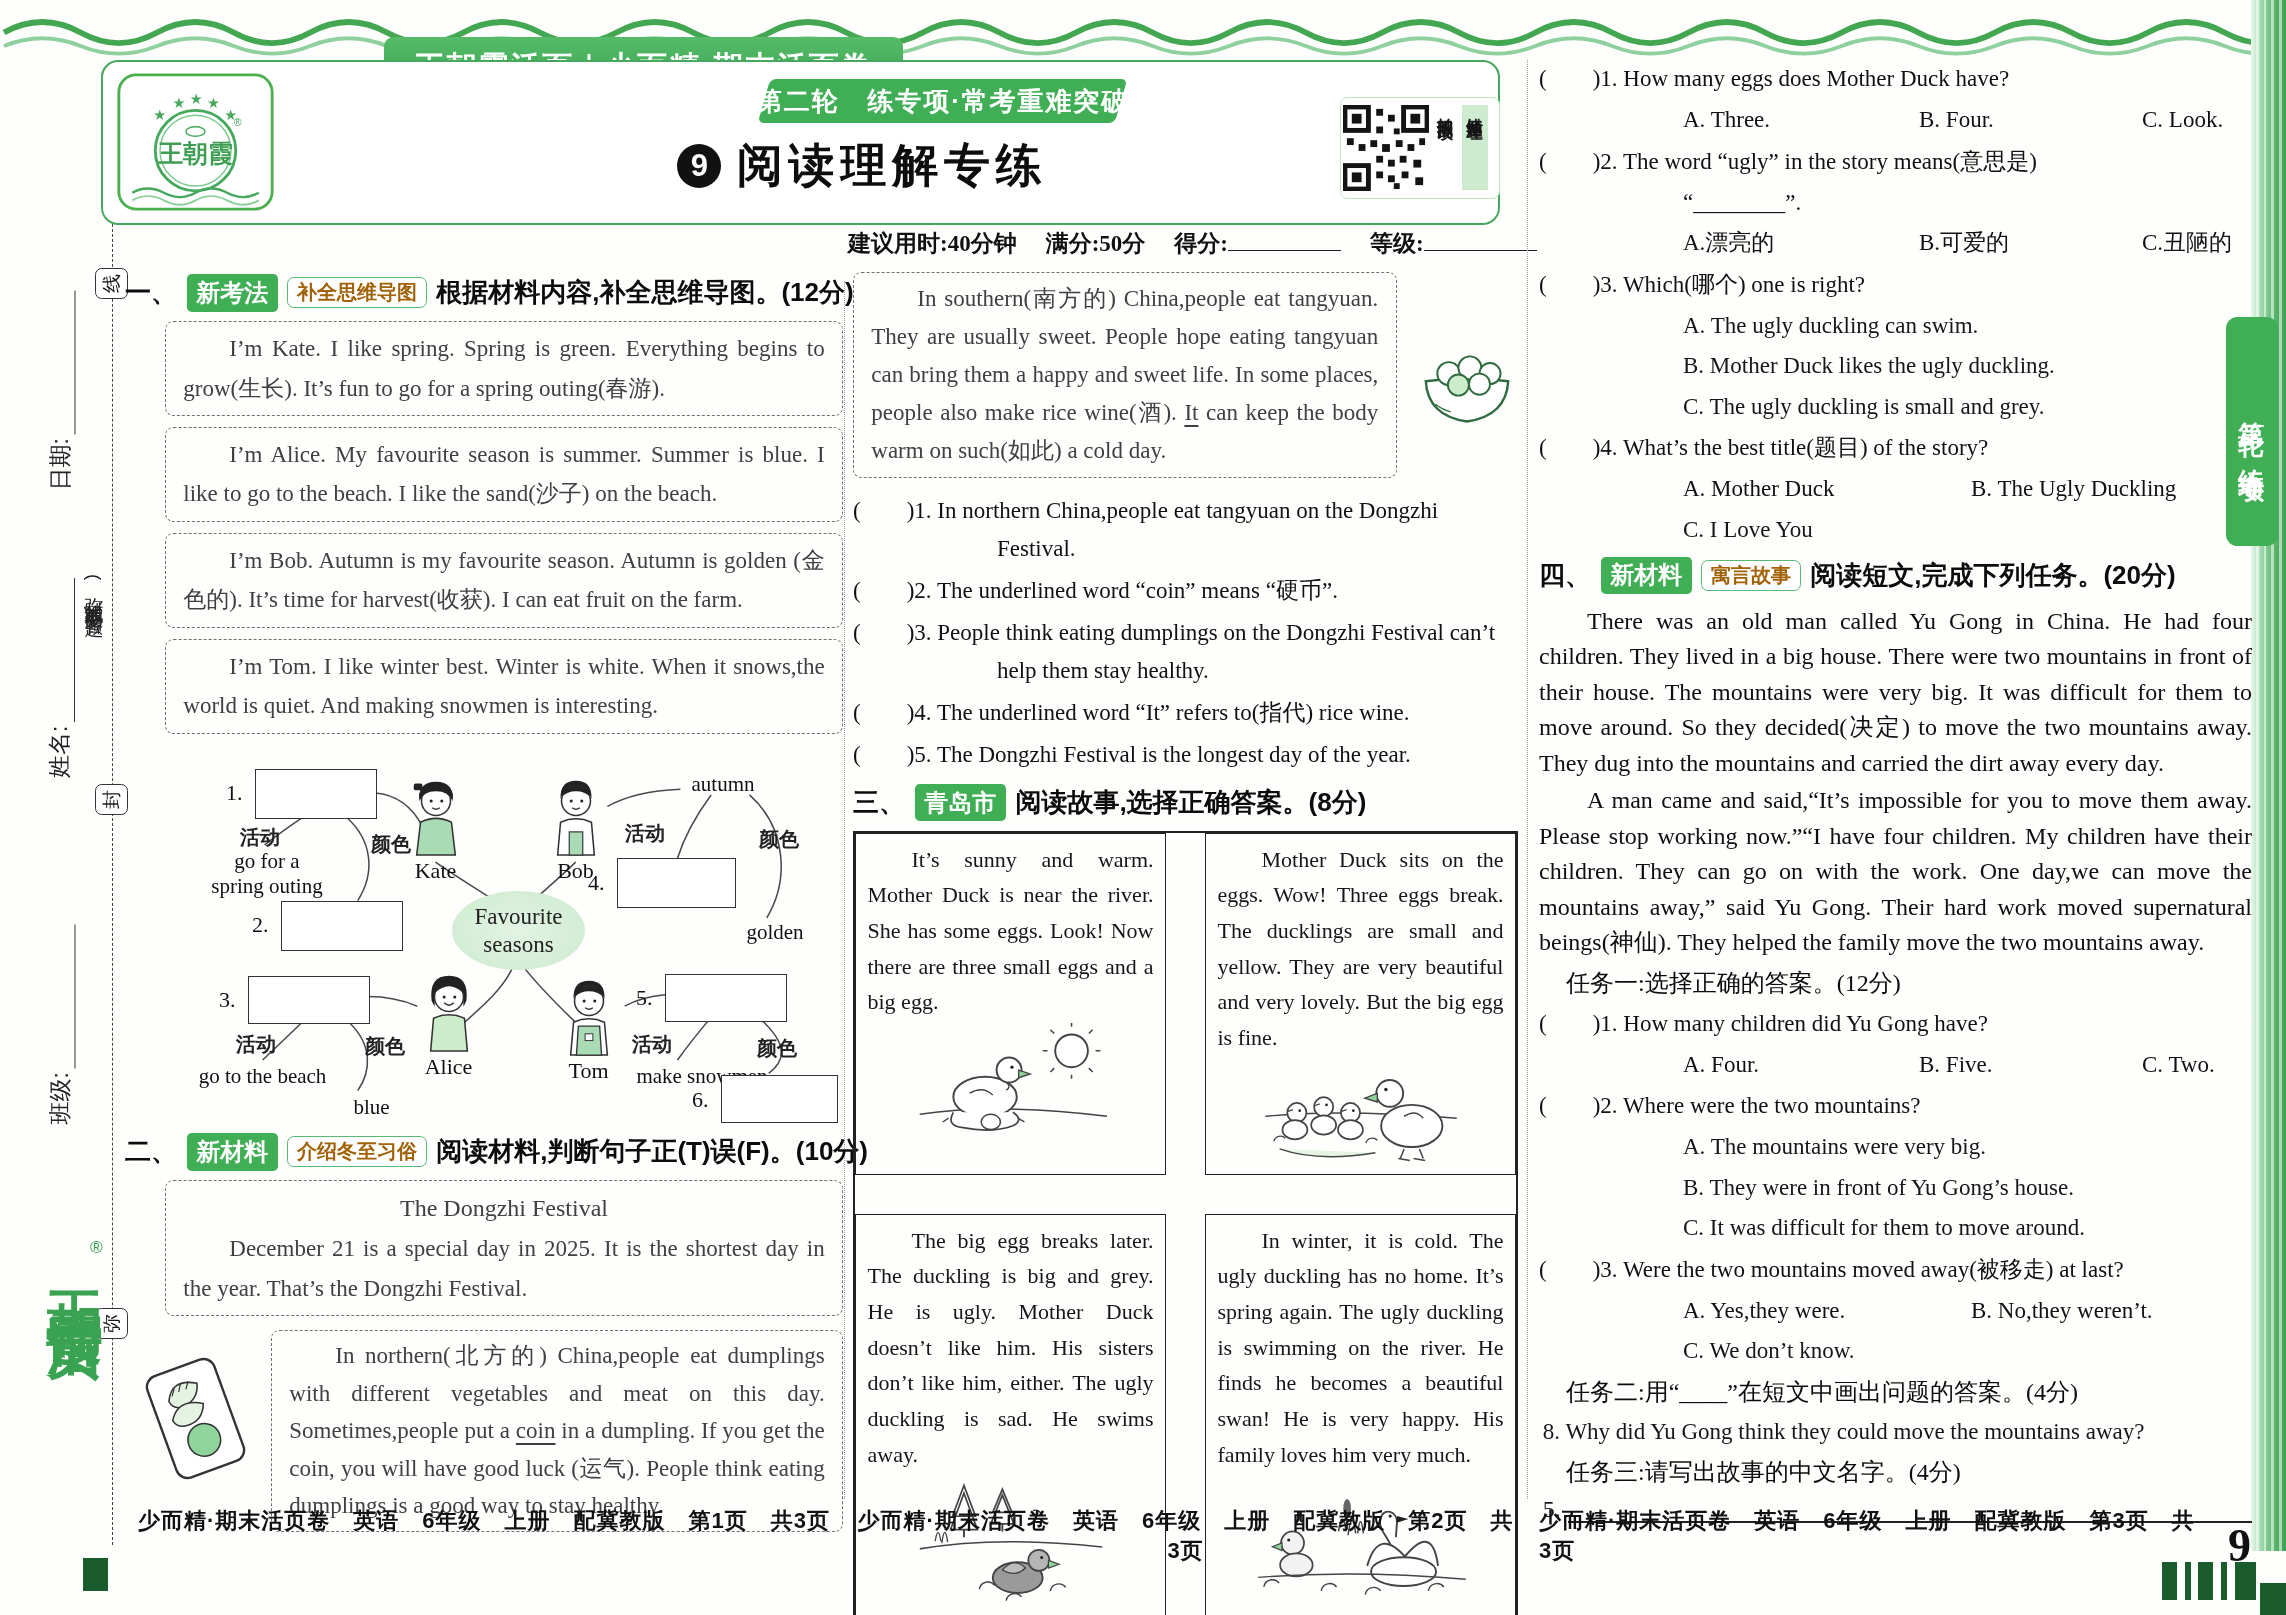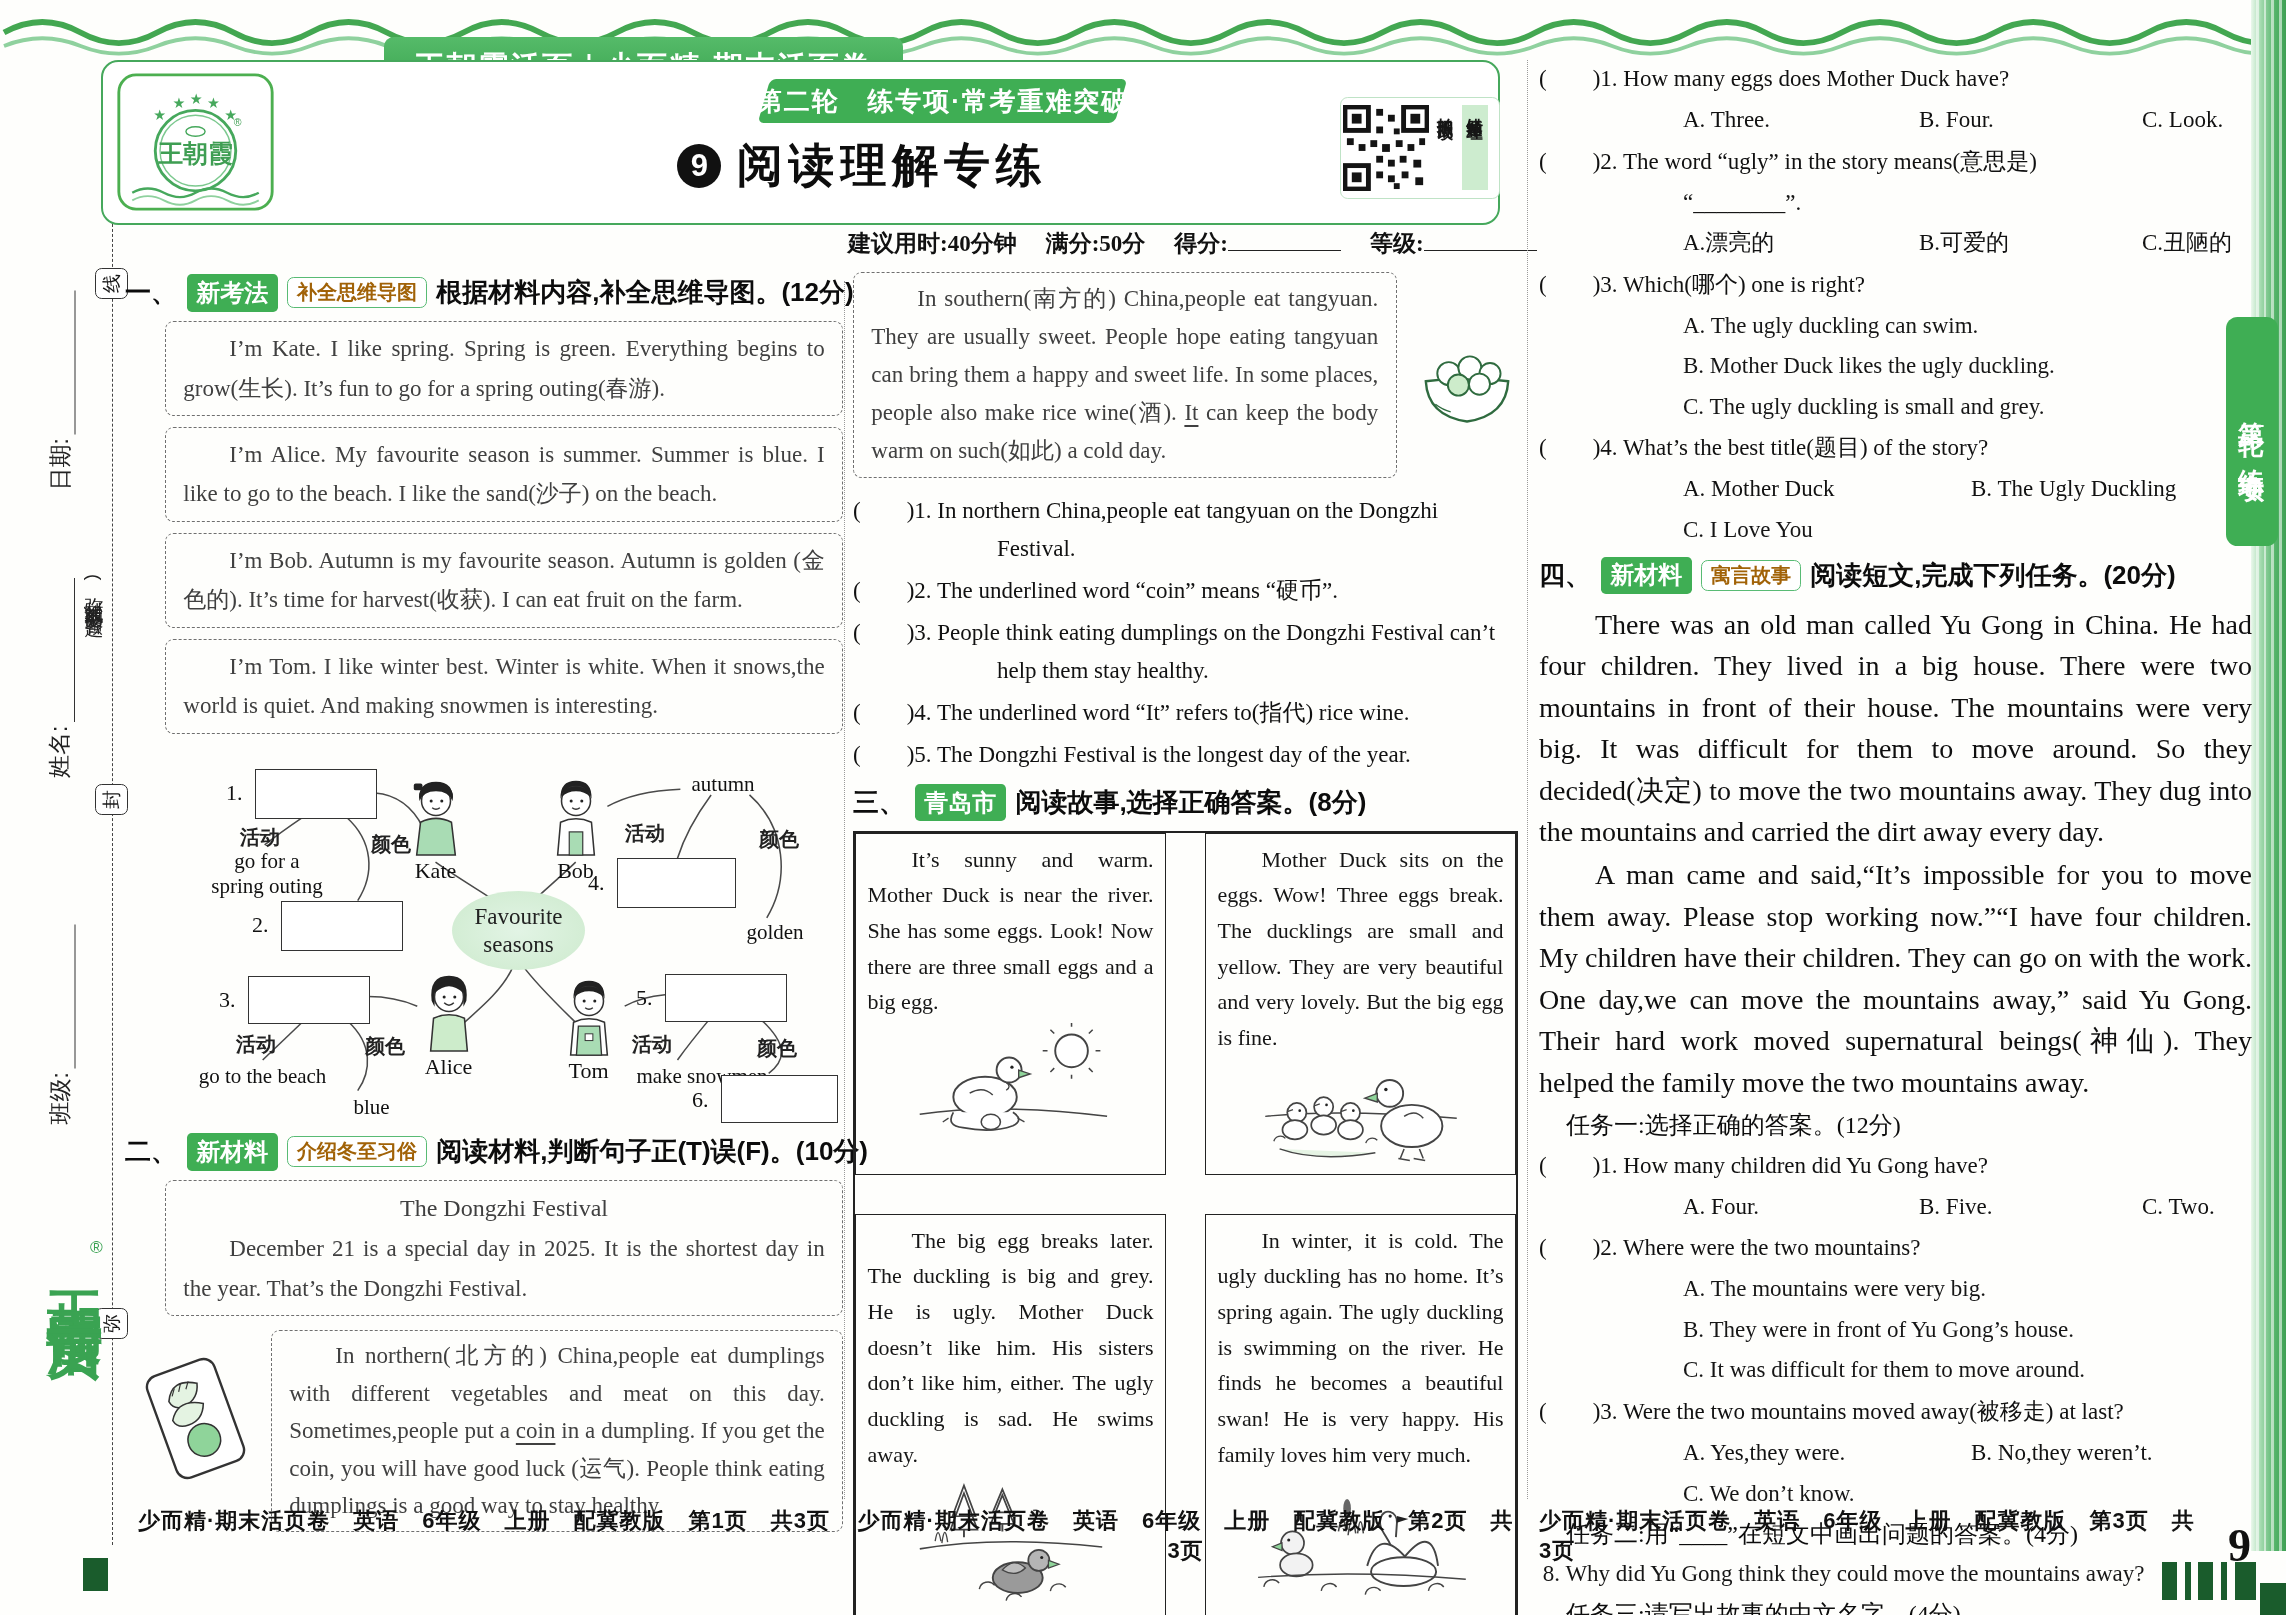--- a/index.html
+++ b/index.html
@@ -97,21 +97,21 @@
   .cnopt span{font-family:"Liberation Serif",serif;}
 
   
   #storygrid{display:grid;grid-template-columns:1fr 1fr;border:2.9px solid #222;margin-top:5.8px;gap:39px;}
   .scell{border:1.4px solid #222;padding:7.7px 11.5px 3.8px 11.5px;font-family:"Liberation Serif",serif;
     font-size:22px;line-height:1.62;text-align:justify;}
   .scell p{margin:0;text-indent:2em;}
   .scell .pic{display:flex;justify-content:center;margin-top:1.9px;}
 
   
-  .para{font-family:"Liberation Serif",serif;font-size:28px;line-height:1.48;text-align:justify;
+  .para{font-family:"Liberation Serif",serif;font-size:24px;line-height:1.48;text-align:justify;
     text-indent:2em;margin:0 0 1.9px 0;color:#0f0f0f;}
   .taskline{font-family:"Liberation Serif",serif;font-size:24px;margin:5.8px 0 5.8px 27px;color:#0c0c0c;}
   #q5row{font-family:"Liberation Serif",serif;font-size:24px;margin-left:3.8px;display:flex;align-items:flex-end;}
   #q5row .lul{flex:1;border-bottom:2.4px solid #222;height:27px;margin-left:7.7px;}
 
   .footer{position:absolute;top:1506px;font-weight:bold;font-size:22px;color:#111;letter-spacing:1px;}
   #bigpg{font-family:"Liberation Serif",serif;font-size:46px;font-weight:bold;margin-left:25px;line-height:.9;}
 </style>
 </head>
 <body>

